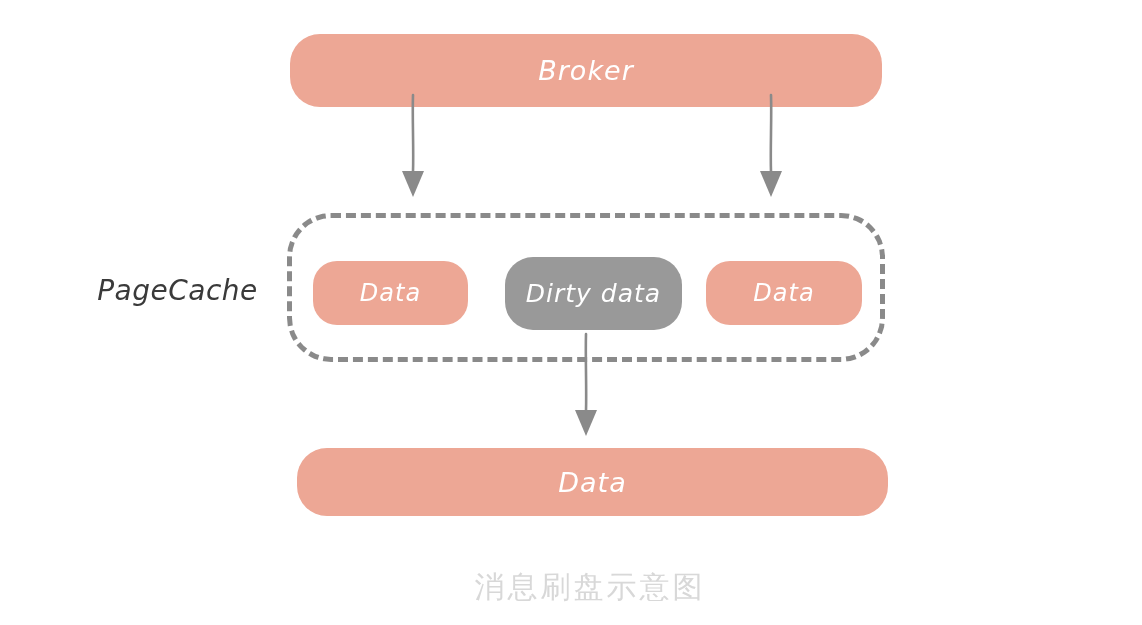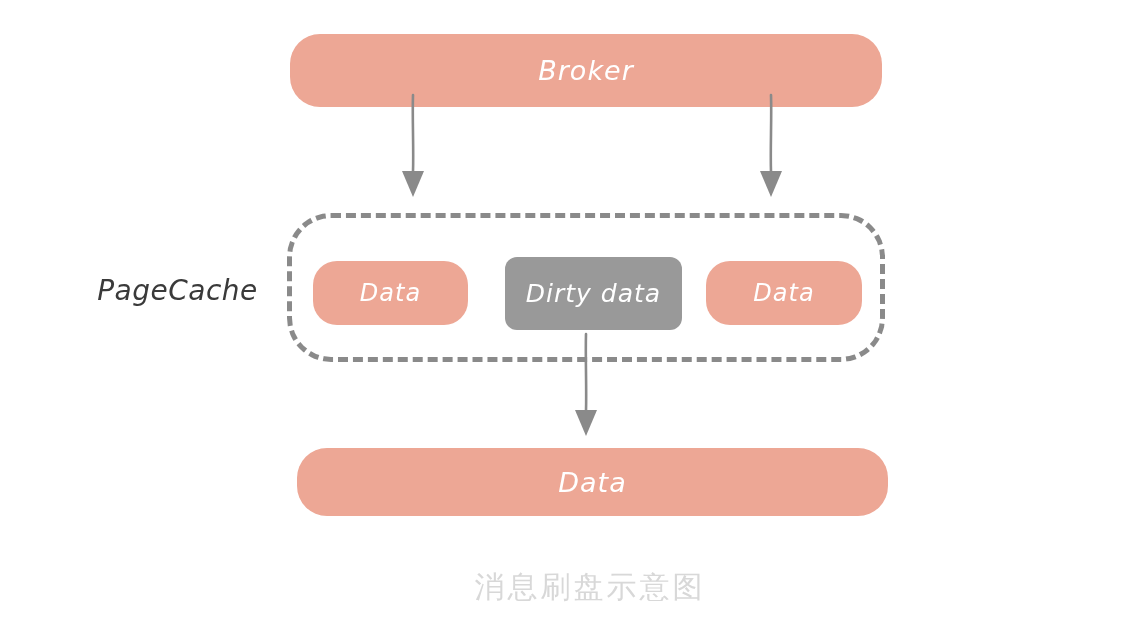--- a/index.html
+++ b/index.html
@@ -62,21 +62,21 @@
   }
   .data-left {
     left: 313px; top: 261px;
     width: 155px; height: 64px;
     border-radius: 24px;
     font-size: 24px;
   }
   .dirty {
     left: 505px; top: 257px;
     width: 177px; height: 73px;
-    border-radius: 12px;
+    border-radius: 28px;
     font-size: 25px;
   }
   .data-right {
     left: 706px; top: 261px;
     width: 156px; height: 64px;
     border-radius: 24px;
     font-size: 24px;
   }
   .arrow {
     position: absolute;

